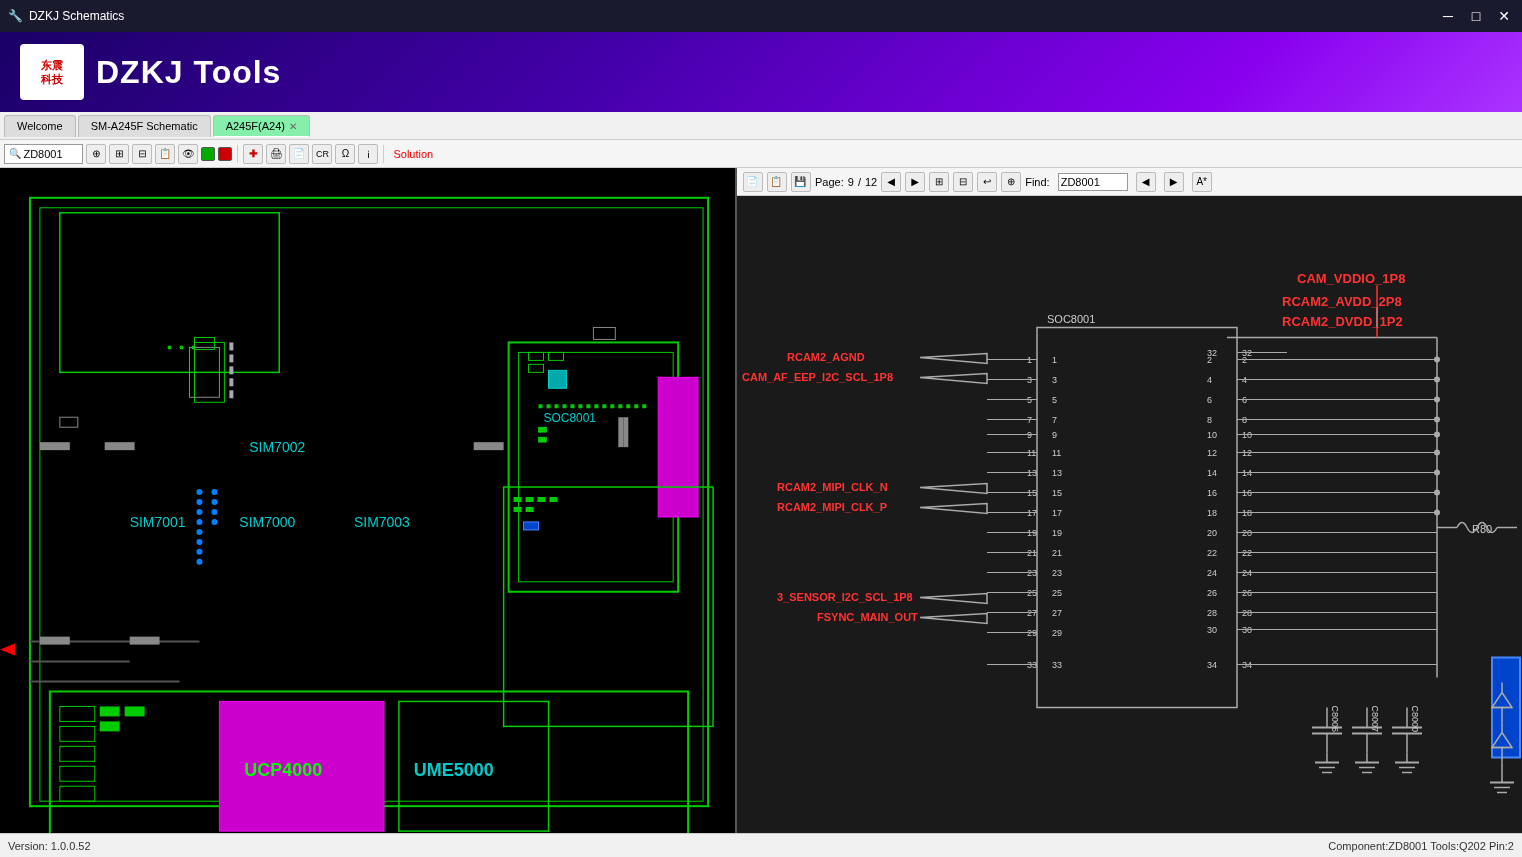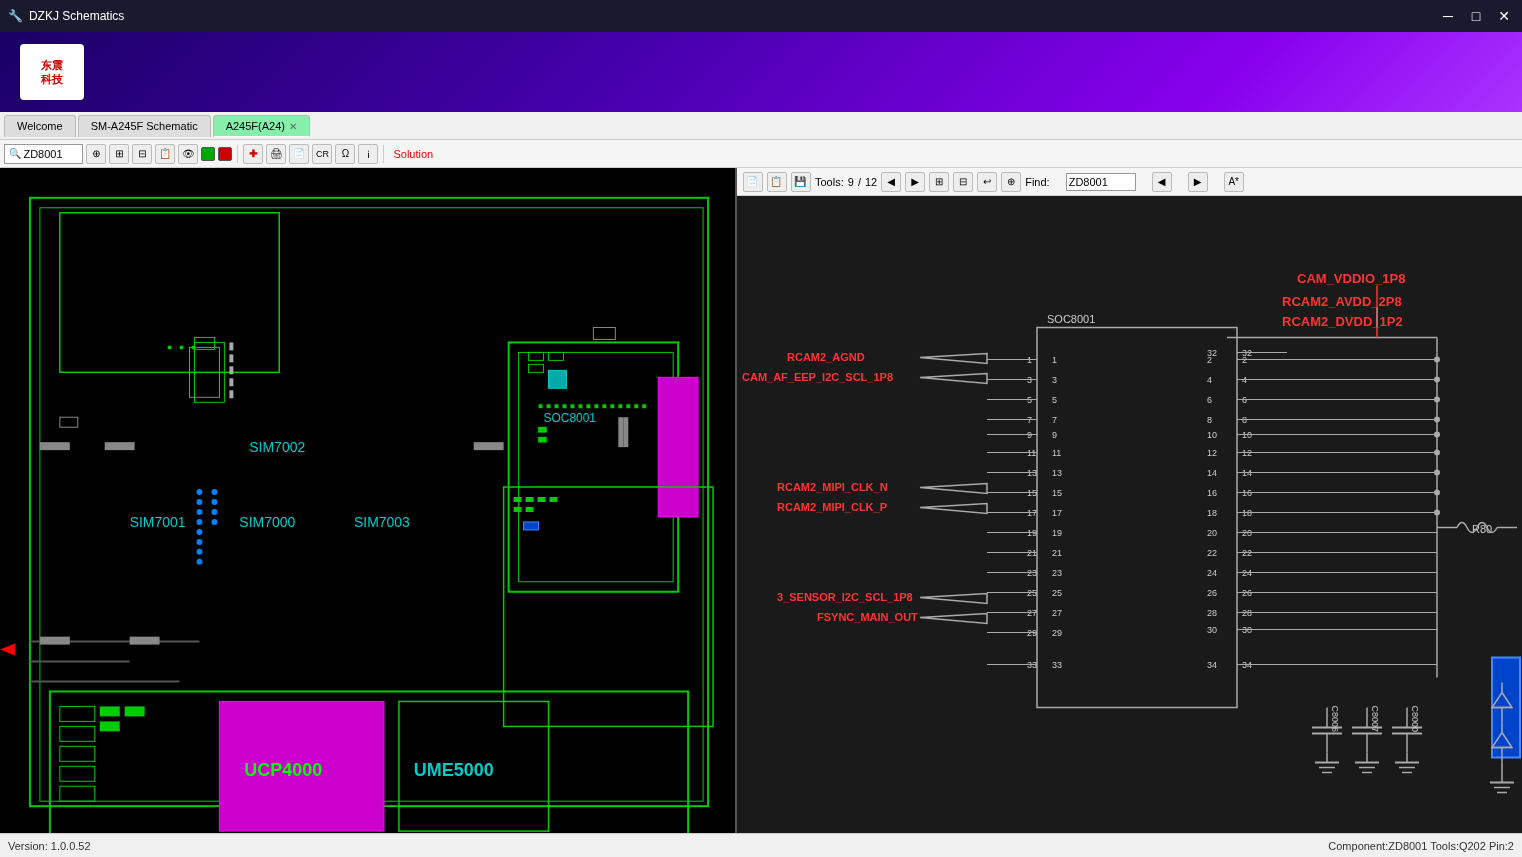--- a/index.html
+++ b/index.html
@@ -75,21 +75,21 @@
     #schematic-toolbar {
       background: #f5f5f5; height: 28px; display: flex; align-items: center; gap: 4px;
       padding: 0 6px; border-bottom: 1px solid #ccc; font-size: 11px;
     }
     .sch-tb-btn {
       width: 20px; height: 20px; border: 1px solid #bbb; background: #eee;
       display: flex; align-items: center; justify-content: center; cursor: pointer; font-size: 10px;
       border-radius: 2px;
     }
     #page-ctrl { display: flex; align-items: center; gap: 4px; font-size: 11px; }
-    #find-ctrl { display: flex; align-items: center; gap: 16px; font-size: 11px; }
+    #find-ctrl { display: flex; align-items: center; gap: 8px; font-size: 11px; }
     #find-ctrl input { width: 70px; height: 18px; border: 1px solid #999; font-size: 11px; padding: 0 2px; }
 
     
     #status-bar {
       background: #f0f0f0; height: 24px; display: flex; align-items: center;
       justify-content: space-between; padding: 4px 8px; border-top: 1px solid #ccc; font-size: 11px; color: #333;
     }
 
     
     #pcb-canvas { width: 100%; height: 100%; }
@@ -114,20 +114,21 @@
     <div class="win-btn" id="win-max">□</div>
     <div class="win-btn" id="win-close">✕</div>
   </div>
 </div>
 
 <div id="header">
   <div id="logo-area">
     <div id="logo-box">
       <div id="logo-chinese" style="font-size:11px; color:#cc0000; font-weight:bold; text-align:center; line-height:1.3;">东震<br>科技</div>
     </div>
+    <span id="brand-name">DZKJ Tools</span>
   </div>
 </div>
 
 <div id="tab-bar">
   <div class="tab">
     <span>Welcome</span>
   </div>
   <div class="tab">
     <span>SM-A245F Schematic</span>
   </div>
@@ -287,21 +288,21 @@
     </svg>
   </div>
 
   <div id="schematic-panel">
 
     <div id="schematic-toolbar">
       <div class="sch-tb-btn">📄</div>
       <div class="sch-tb-btn">📋</div>
       <div class="sch-tb-btn">💾</div>
       <div id="page-ctrl">
-        <span>Tools:</span>
+        <span>Page:</span>
         <span>9</span>
         <span> / </span>
         <span>12</span>
         <div class="sch-tb-btn">◀</div>
         <div class="sch-tb-btn">▶</div>
         <div class="sch-tb-btn">⊞</div>
         <div class="sch-tb-btn">⊟</div>
         <div class="sch-tb-btn">↩</div>
         <div class="sch-tb-btn">⊕</div>
       </div>

